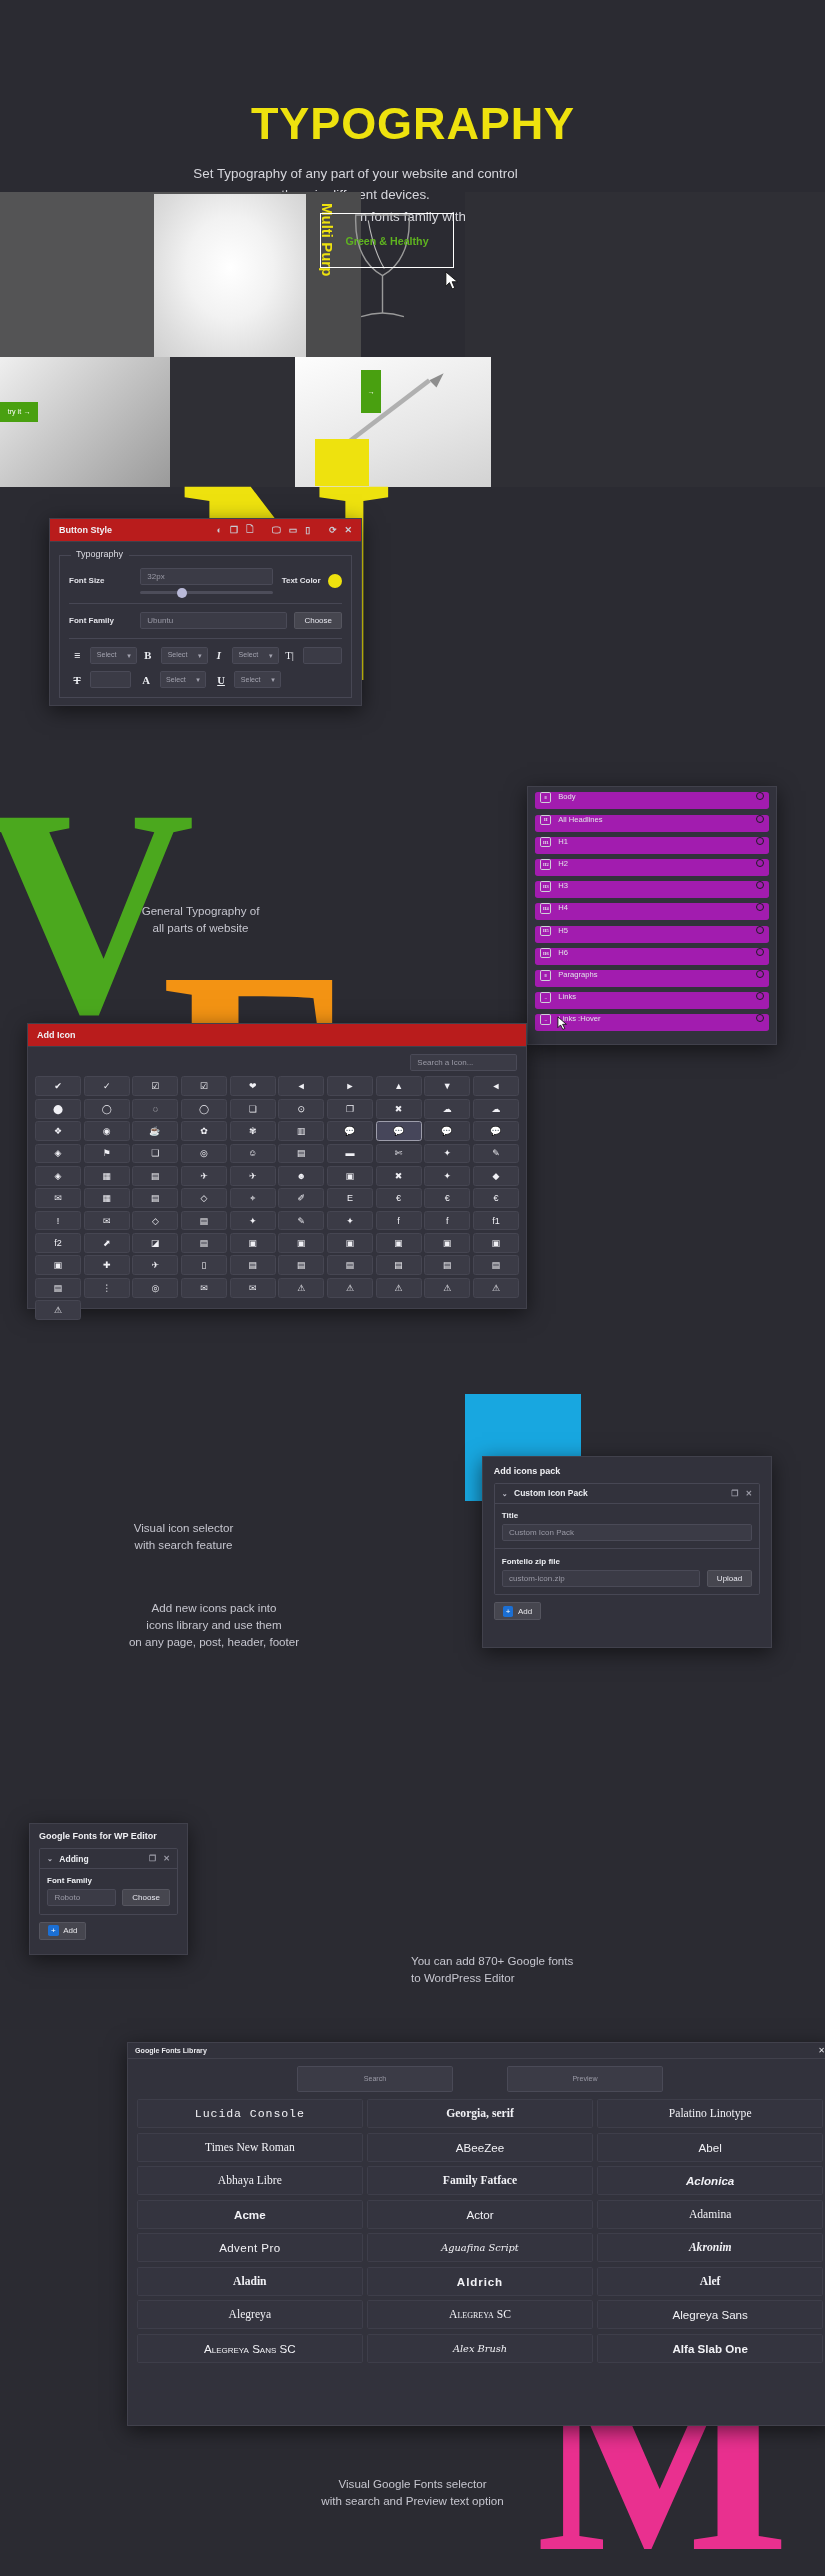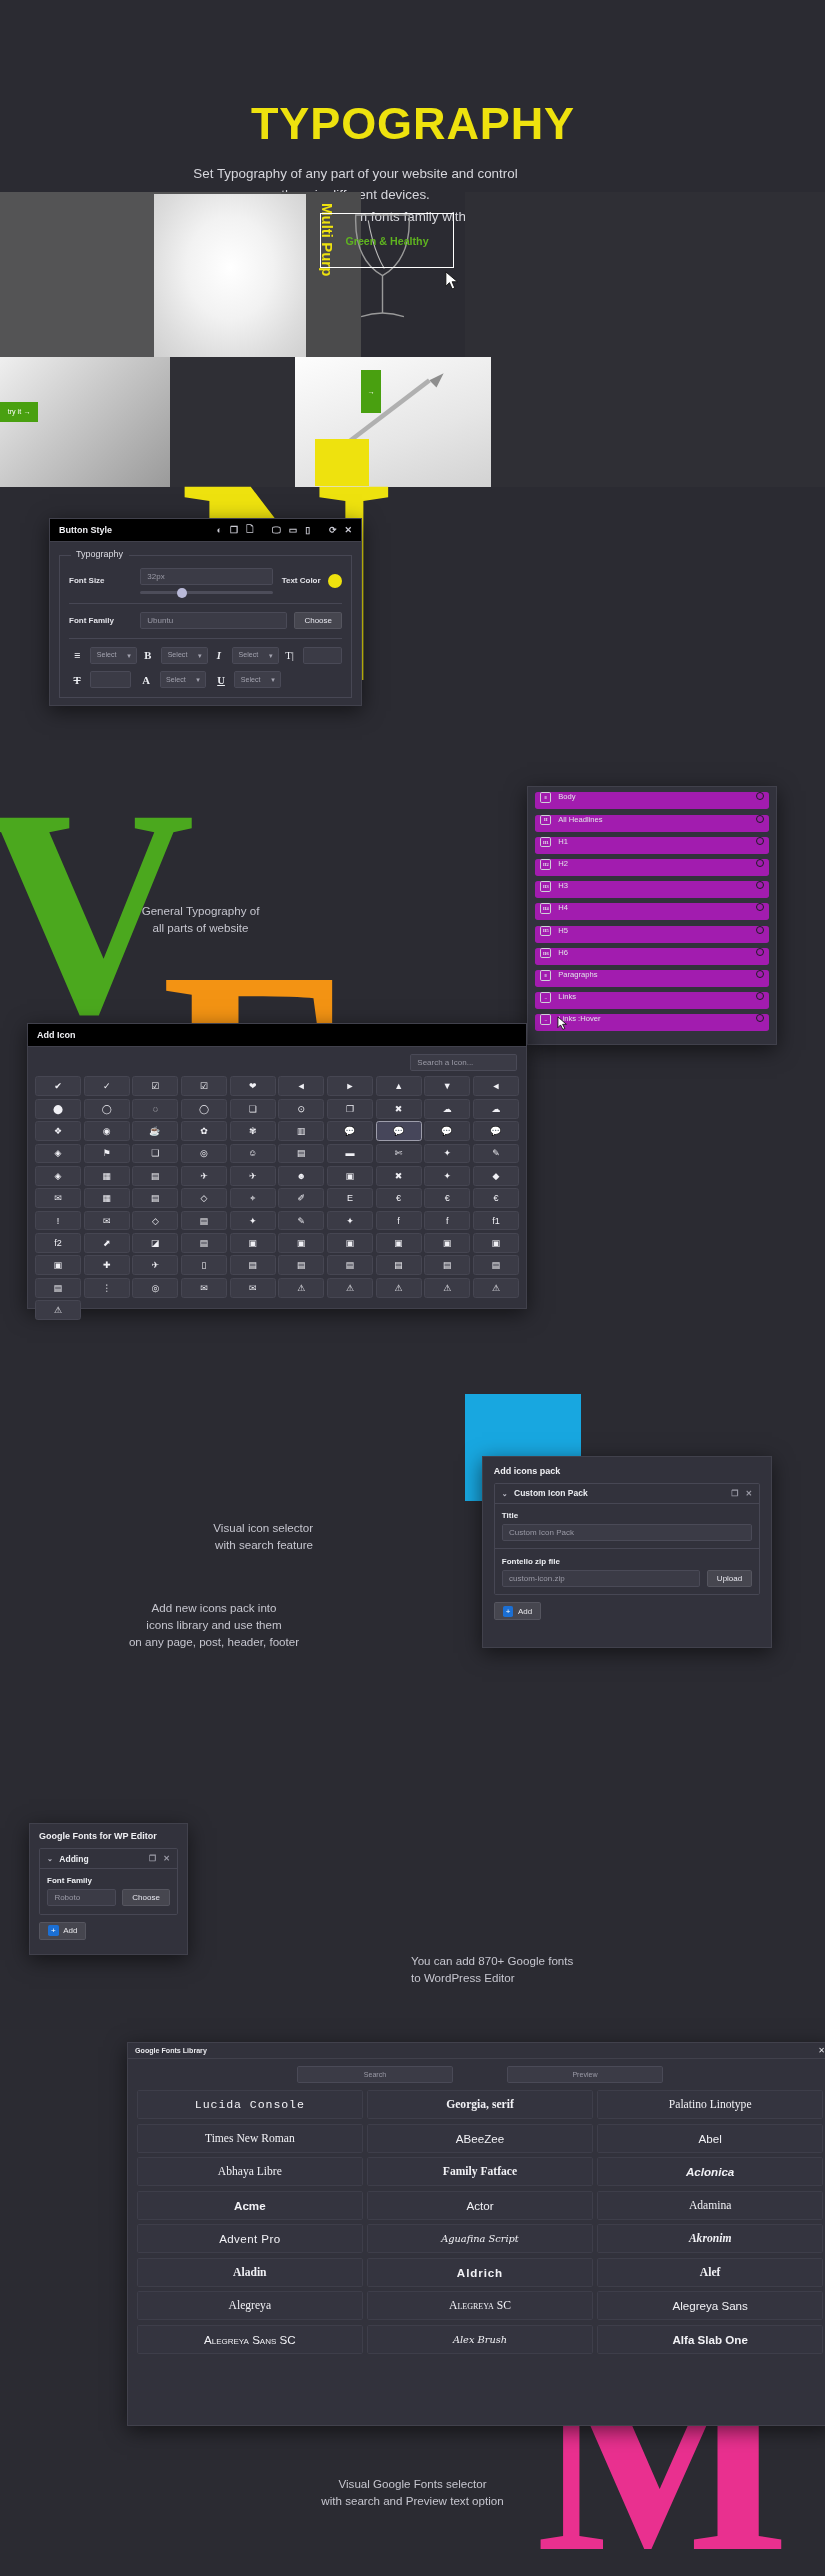--- a/index.html
+++ b/index.html
@@ -64,21 +64,21 @@
   .bg-N { left:179px; top:411px; font-size:295px; color:#eee20e; font-family:"Liberation Serif", serif; }
   .bg-V { left:-18px; top:742px; font-size:295px; color:#4ba81e; font-family:"Liberation Serif", serif; }
   .bg-F { left:161px; top:902px; font-size:304px; color:#f39313; font-family:"Liberation Serif", serif; }
   .bg-M { left:536px; top:2305px; font-size:268px; color:#e9308f; font-family:"Liberation Serif", serif; }
   .blue-bar { position:absolute; left:465px; top:1394px; width:116px; height:107px; background:#18a7e0; }
 
   
   .panel { position:absolute; background:#32323c; border:0.9px solid #41414c;
     box-shadow: 0 5.4px 19.7px rgba(0,0,0,.55); z-index:5; }
   .panel-head { height:23px; display:flex; align-items:center; padding:0 9px;
-    border-bottom:0.9px solid #41414c; background:#000000; font-size:9px; font-weight:bold; color:#f0f0f4; }
+    border-bottom:0.9px solid #41414c; background:#b91c1c; font-size:9px; font-weight:bold; color:#f0f0f4; }
   .panel-head .tools { margin-left:auto; display:flex; gap:8px; align-items:center; color:#c9c9d2; font-size:9px; }
 
   
   #btnstyle { left:49px; top:518px; width:313px; height:188px; }
   .fieldset { position:relative; margin:12.5px 9px 5.4px 9px; border:0.9px solid #474754; padding:12.5px 9px 9px 9px; }
   .fieldset legend { position:absolute; top:-6.3px; left:10.7px; background:#32323c; padding:0 5.4px;
     font-size:9px; color:#dcdce3; }
   .row { display:flex; align-items:center; margin-bottom:7.1px; }
   .row label { width:71px; font-size:8px; font-weight:bold; color:#e2e2e8; }
   .inp { background:#3b3b46; border:0.9px solid #4a4a57; height:17px; border-radius:1.8px;
@@ -128,21 +128,21 @@
      display:flex; align-items:center; justify-content:center; font-size:8px; }
 
   
   #gfwp { left:29px; top:1823px; width:159px; height:132px; padding:7.1px 9px; }
 
   
   #gflib { left:107px; top:2042px; width:706px; height:384px;margin-left:20px; }
   .gl-head { height:16px; display:flex; align-items:center; padding:0 7.1px;
     border-bottom:0.9px solid #41414c; font-size:7.1px; font-weight:bold; }
   .gl-search { display:flex; gap:54px; justify-content:center; padding:7.1px 0; }
-  .gl-search .inp { width:156px; justify-content:center; height:17px; font-size:7.1px;text-align:center; }
+  .gl-search .inp { width:156px; justify-content:center; height:26px; font-size:7.1px;text-align:center; }
   .fontgrid { display:grid; grid-template-columns: repeat(3,1fr); gap:4.5px; padding:0 9px 9px 9px; }
   .fcell { height:29px; background:#34343f; border:0.9px solid #3e3e4a; border-radius:1.8px;
      display:flex; align-items:center; justify-content:center; font-size:11.6px; color:#f2f2f6; }
 
   
   .caption { position:absolute; color:#c6c6cf; font-size:11.6px; line-height:17px; z-index:4; }
   .cap-center { text-align:center; }
 
   .close-x { cursor:pointer; }
 </style>
@@ -449,21 +449,21 @@
       <div class="icell">✉</div>
       <div class="icell">⚠</div>
       <div class="icell">⚠</div>
       <div class="icell">⚠</div>
       <div class="icell">⚠</div>
       <div class="icell">⚠</div>
       <div class="icell">⚠</div>
     </div>
 </div>
 
-<div class="caption cap-center" style="left:54px; top:1519px; width:259px;text-align:right;">
+<div class="caption cap-center" style="left:54px; top:1519px; width:259px;">
   <div>Visual icon selector</div>
   <div>with search feature</div>
 </div>
 <div class="caption cap-center" style="left:80px; top:1599px; width:268px;">
   <div>Add new icons pack into</div>
   <div>icons library and use them</div>
   <div>on any page, post, header, footer</div>
 </div>
 
 <div class="panel" id="iconpack">

